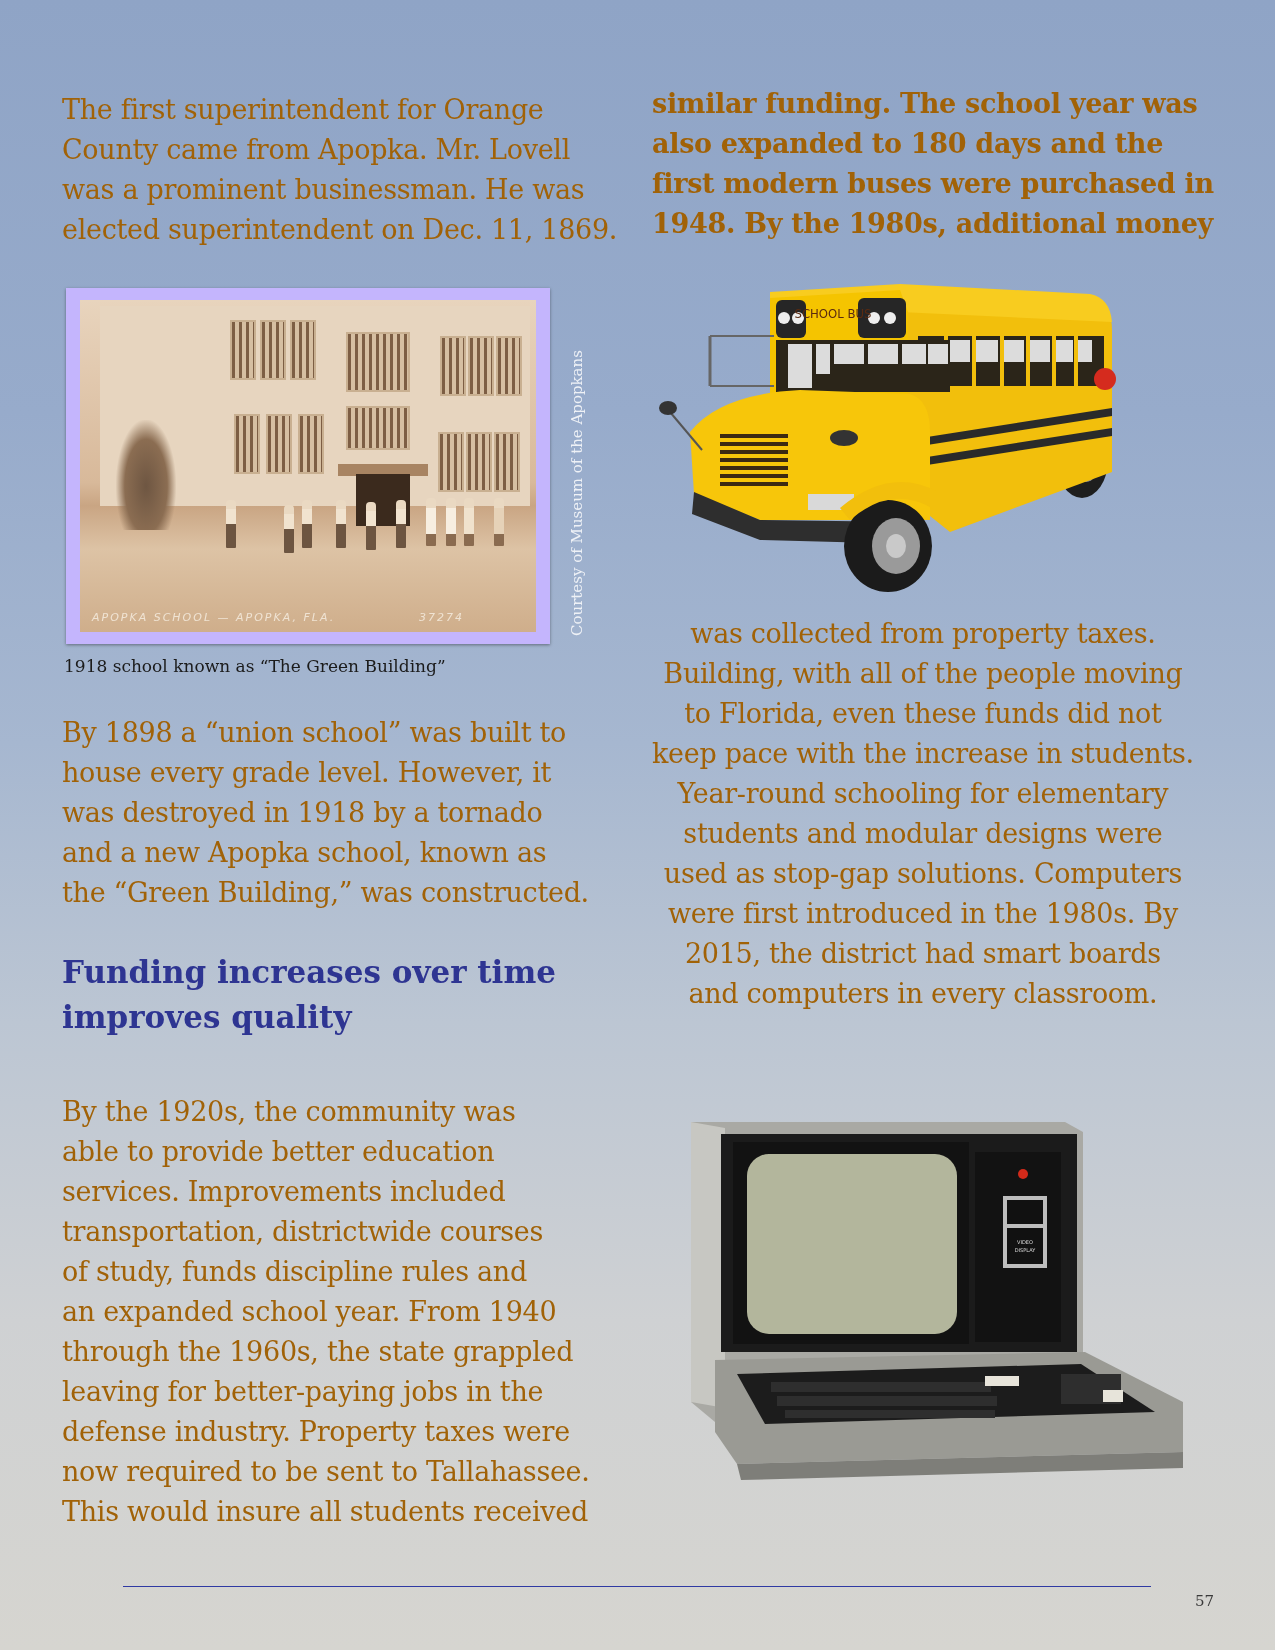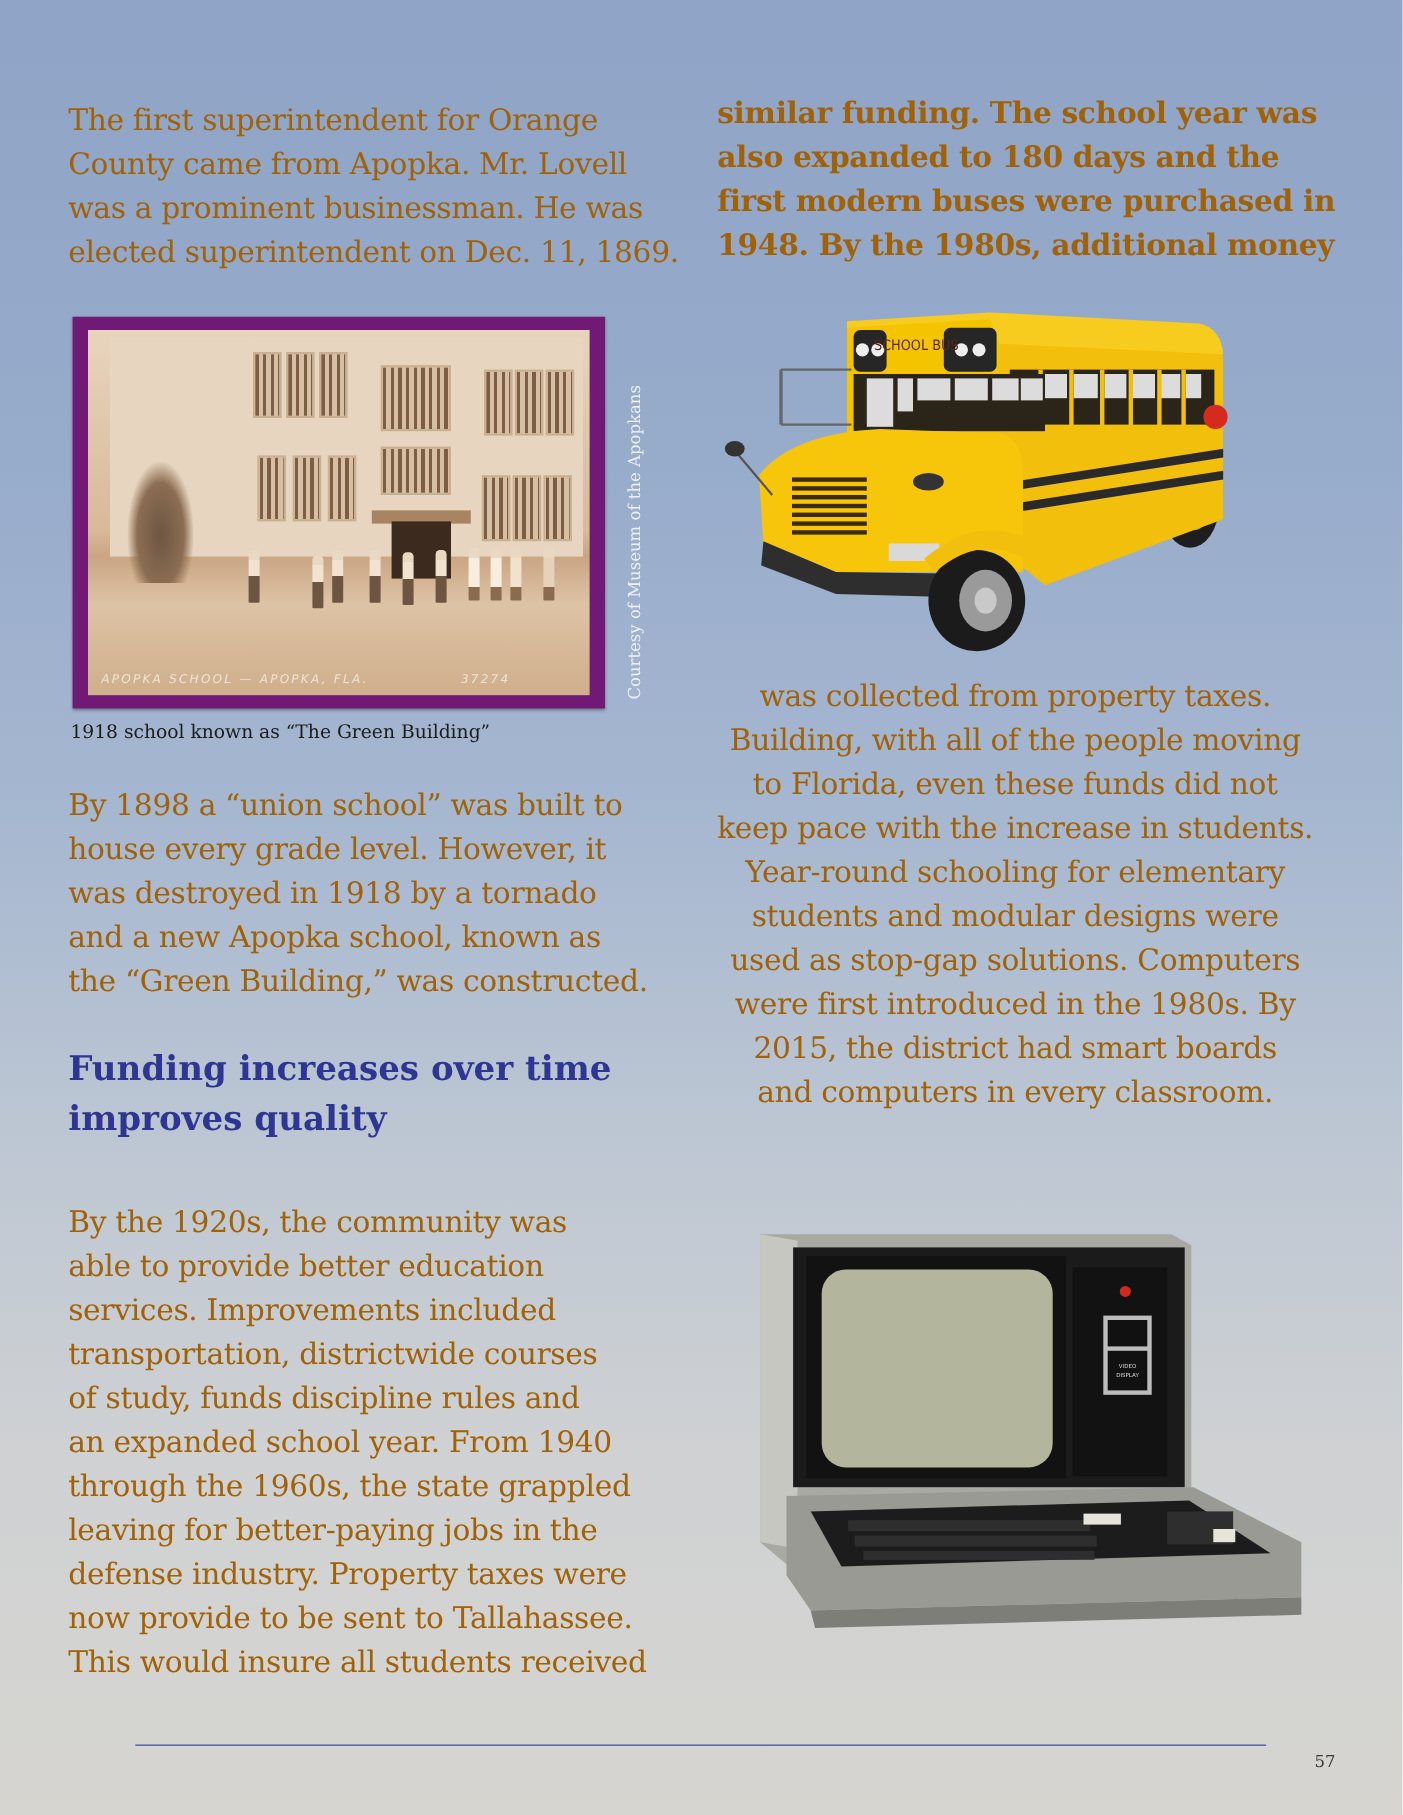--- a/index.html
+++ b/index.html
@@ -8,21 +8,21 @@
       background: linear-gradient(180deg, #8fa4c6 0%, #97abcb 25%, #a6b7d0 45%, #bcc6d3 62%, #cfd1d3 80%, #d6d5d0 100%);
       font-family: "DejaVu Serif", "Liberation Serif", serif;
       color: #1a1a1a;
     }
     .text { position: absolute; font-family: "DejaVu Serif", serif; font-size: 27px; line-height: 40px; color: #a16207; white-space: nowrap; font-weight: 300; letter-spacing: -0.3px; }
     .text span { display: block; }
     .heading { position: absolute; left: 62px; top: 950px; font-family: "DejaVu Serif", serif; font-weight: bold; font-size: 31px; line-height: 45px; color: #2e3592; white-space: nowrap; }
     .heading span { display: block; }
 
     
-    .photo-frame { position: absolute; left: 66px; top: 288px; width: 484px; height: 356px; background: #701a75; box-shadow: 0 1px 3px rgba(0,0,0,0.4); }
+    .photo-frame { position: absolute; left: 66px; top: 288px; width: 484px; height: 356px; background: #c4b5fd; box-shadow: 0 1px 3px rgba(0,0,0,0.4); }
     .photo { position: absolute; left: 14px; top: 12px; width: 456px; height: 332px; overflow: hidden;
       background: linear-gradient(180deg, #e8d4bd 0%, #d8b99a 55%, #c9a583 62%, #ddc3a5 75%, #cfae8b 100%); }
     .bldg { position: absolute; left: 20px; top: 6px; width: 430px; height: 200px; background: #e7d5bf; }
     .win { position: absolute; width: 22px; height: 56px; background: repeating-linear-gradient(90deg, #7d5e44 0 3px, #d6bfa2 3px 7px); border: 2px solid #c9b091; }
     .door { position: absolute; left: 256px; top: 168px; width: 54px; height: 52px; background: #3b2a1d; }
     .awning { position: absolute; left: 238px; top: 158px; width: 90px; height: 12px; background: #a88462; }
     .tree { position: absolute; left: 36px; top: 120px; width: 60px; height: 110px; background: radial-gradient(ellipse at 50% 60%, #6e5642 0%, #8b6d52 50%, transparent 72%); }
     .person { position: absolute; width: 10px; height: 48px; background: linear-gradient(180deg, #ead9c2 0 18%, #f1e3cf 18% 50%, #6d5541 50% 100%); border-radius: 4px 4px 1px 1px; }
     .photo-stamp { position: absolute; bottom: 8px; left: 12px; right: 12px; color: #f5ecdf; font-family: "DejaVu Sans", sans-serif; font-size: 11px; font-style: italic; letter-spacing: 2px; opacity: 0.85; }
     .photo-stamp .right { position: absolute; right: 60px; }
@@ -103,21 +103,21 @@
 <div class="text" style="left:62px; top:1092px;">
   <span>By the 1920s, the community was</span>
   <span>able to provide better education</span>
   <span>services. Improvements included</span>
   <span>transportation, districtwide courses</span>
   <span>of study, funds discipline rules and</span>
   <span>an expanded school year. From 1940</span>
   <span>through the 1960s, the state grappled</span>
   <span>leaving for better-paying jobs in the</span>
   <span>defense industry. Property taxes were</span>
-  <span>now provide to be sent to Tallahassee.</span>
+  <span>now required to be sent to Tallahassee.</span>
   <span>This would insure all students received</span>
 </div>
 
 <div class="text" style="left:652px; top:84px;font-weight:bold;">
   <span>similar funding. The school year was</span>
   <span>also expanded to 180 days and the</span>
   <span>first modern buses were purchased in</span>
   <span>1948. By the 1980s, additional money</span>
 </div>
 

